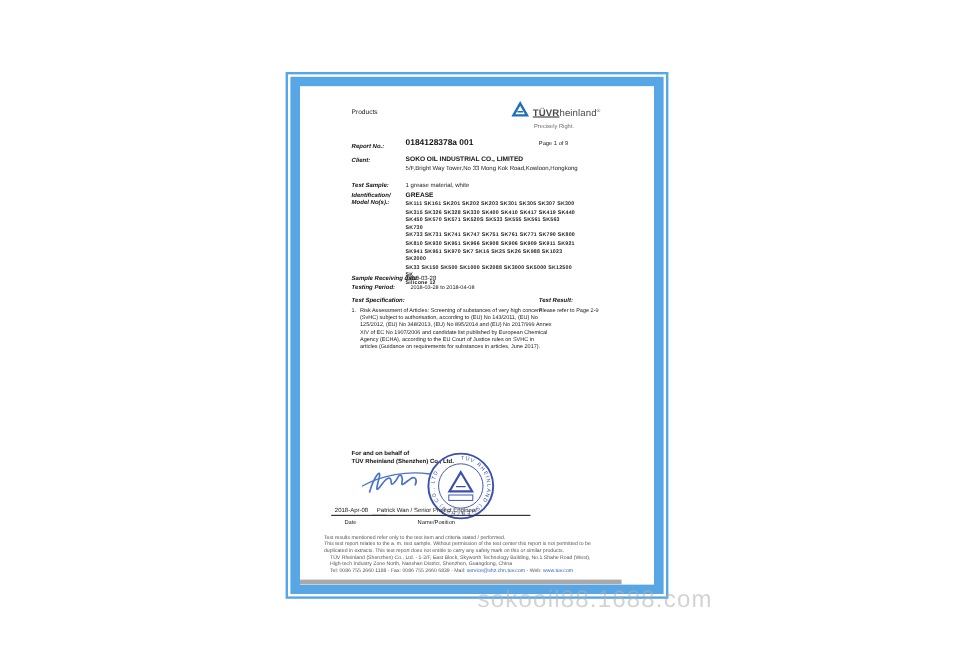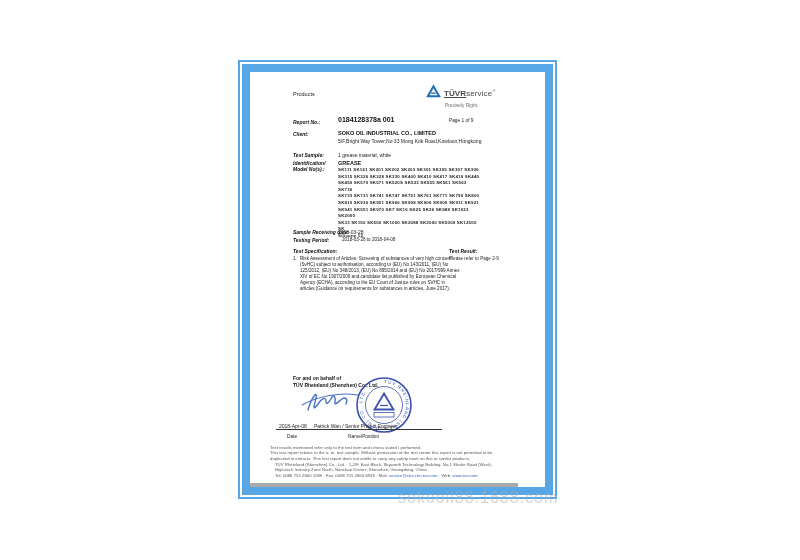--- a/index.html
+++ b/index.html
@@ -35,21 +35,21 @@
   .spec-par { width:160px; font-size:4.6px; line-height:6.1px; color:#222; }
 
   .sig-line { border-bottom:0.8px solid #333; position:absolute; }
 
   .footer-blk { color:#555; }
   .blue-link { color:#2a62c9; }
 
   .wm-cn { position:absolute; left:384px; top:466px; font-size:17px; font-weight:bold;
            letter-spacing:3px; color:rgba(150,150,150,0.5);
            text-shadow:0 0 1px rgba(255,255,255,0.8); z-index:30; white-space:nowrap; }
-  .wm-url { position:absolute; left:398px; top:489px; font-size:16px;
+  .wm-url { position:absolute; left:398px; top:489px; font-size:20px;
             color:rgba(175,175,175,0.55); letter-spacing:1px; z-index:30; white-space:nowrap; }
 </style>
 </head>
 <body>
 
 <div id="canvas">
 
   <div class="frame-outer">
     <div class="frame-inner">
       <div class="page">
@@ -57,21 +57,21 @@
         <div class="abs val" style="left:43px; top:19px; font-size:5.5px;">Products</div>
 
         <div class="abs" style="left:176px; top:12px;">
           <div class="logo-row">
             <span>
               <svg width="15" height="14" viewBox="0 0 18 16">
                 <path d="M2.2 14.2 L9 2.2 L15.8 14.2 Z" fill="none" stroke="#1d70b7" stroke-width="2.4"></path>
                 <path d="M6.2 10.6 L11.8 10.6" stroke="#1d70b7" stroke-width="1.6"></path>
               </svg>
             </span>
-            <span class="logo-text"><b>TÜVR</b><span>service</span><span class="logo-reg">®</span></span>
+            <span class="logo-text"><b>TÜVR</b><span>heinland</span><span class="logo-reg">®</span></span>
           </div>
           <div class="logo-tagline" style="margin-left:19px;">Precisely Right.</div>
         </div>
 
         <div class="abs lbl" style="left:43px; top:47px;">Report No.:</div>
         <div class="abs val-b" style="left:88px; top:45px; font-size:7px;">0184128378a 001</div>
         <div class="abs val" style="left:199px; top:46px; font-size:4.8px;">Page 1 of 9</div>
 
         <div class="abs lbl" style="left:43px; top:59px;">Client:</div>
         <div class="abs val-b" style="left:88px; top:58px;">SOKO OIL INDUSTRIAL CO., LIMITED</div>

